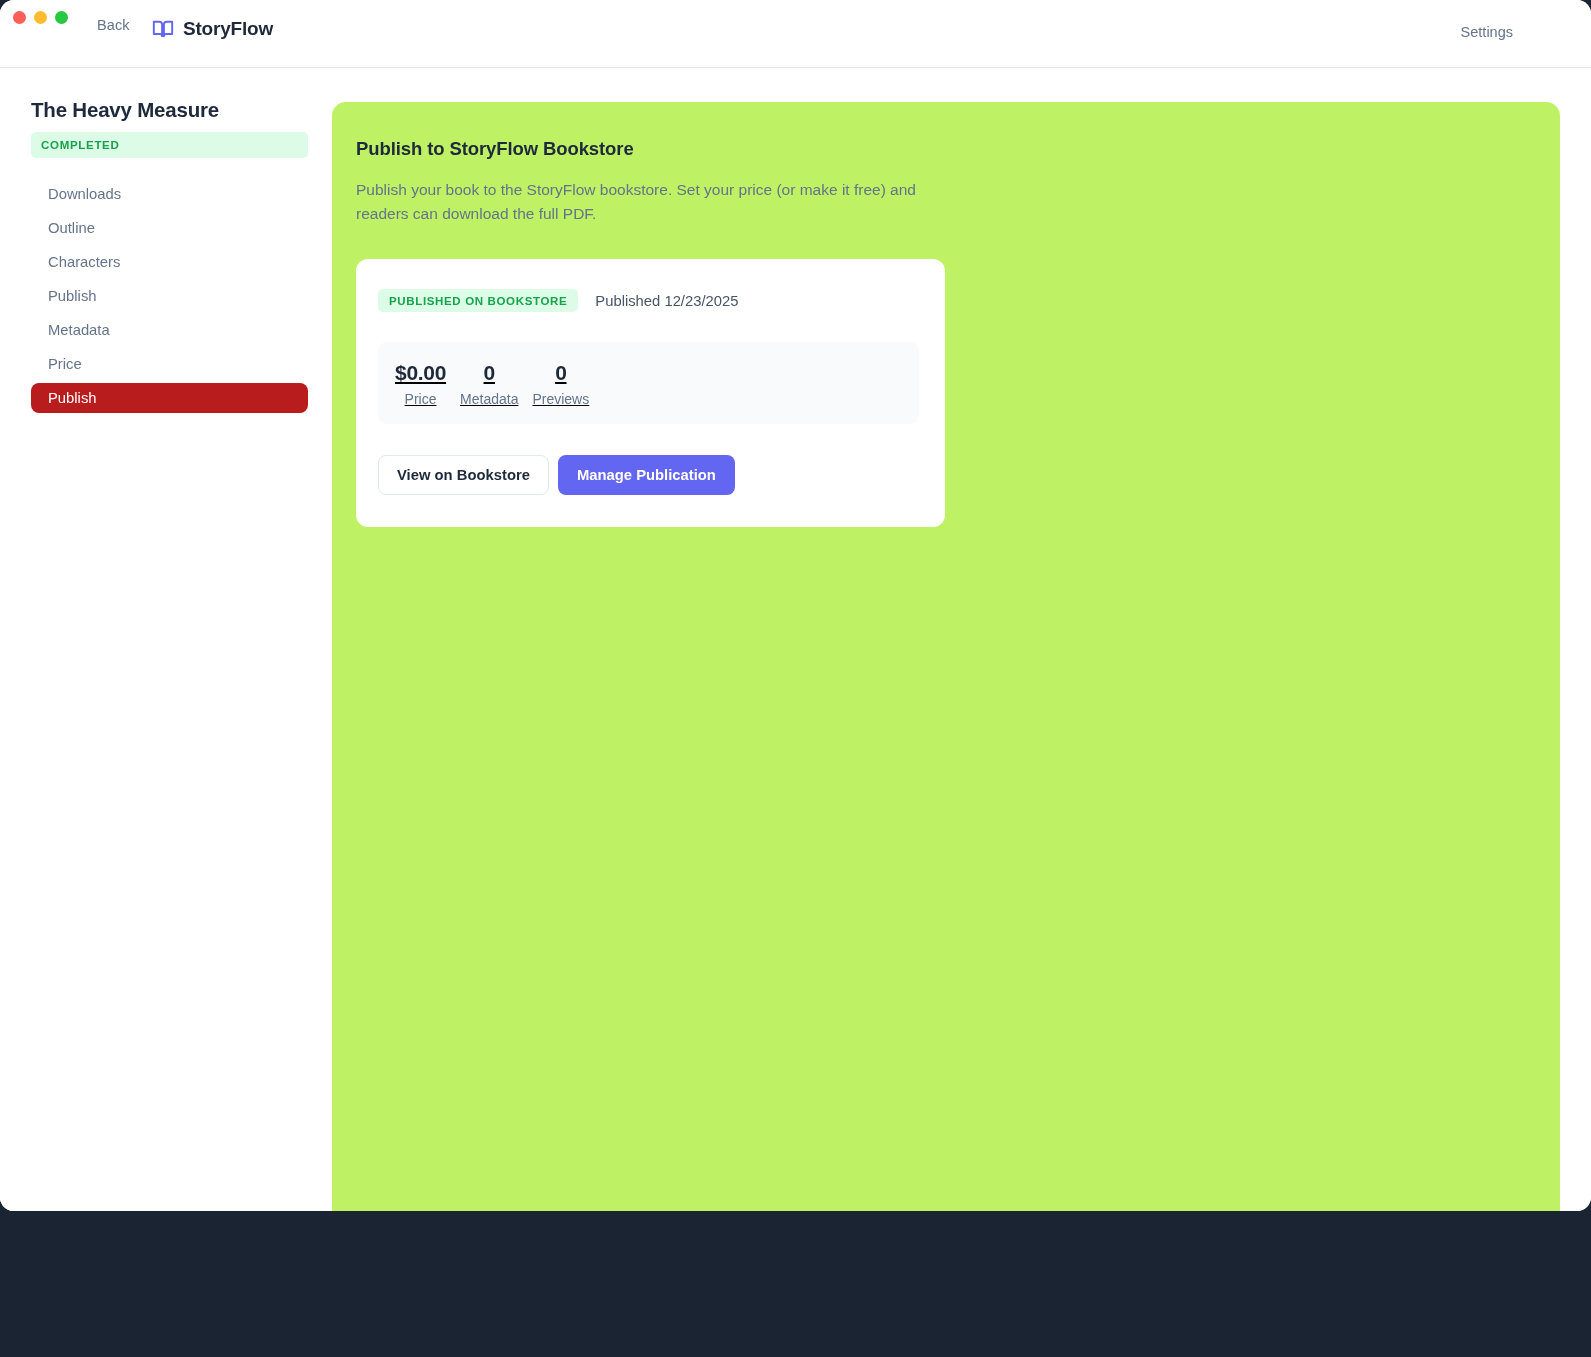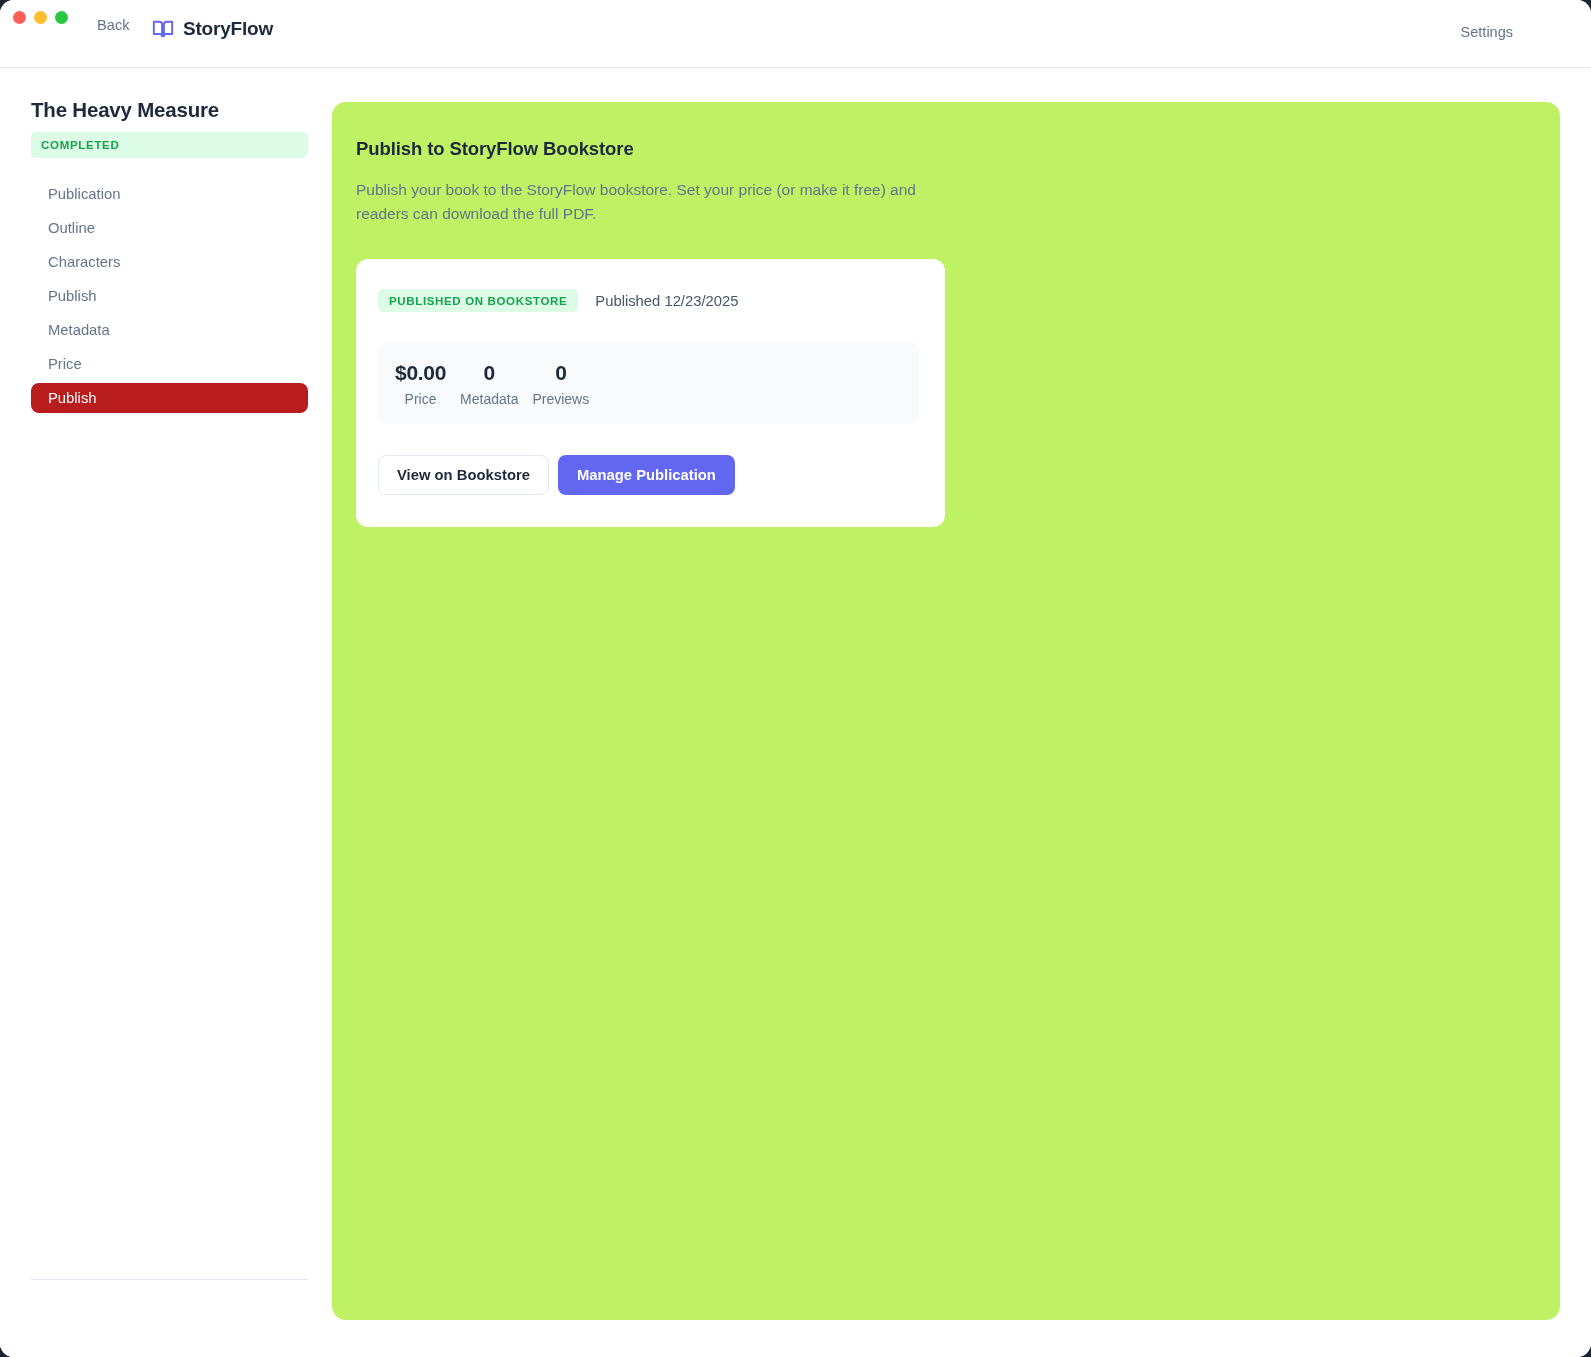--- a/index.html
+++ b/index.html
@@ -10,21 +10,21 @@
     overflow: hidden;
     background: #1b2433;
     font-family: "Liberation Sans", sans-serif;
     -webkit-font-smoothing: antialiased;
   }
 
   #window {
     position: absolute;
     left: 0; top: 0;
     width: 1591px;
-    height: 1357px;
+    height: 1211px;
     background: #ffffff;
     border-radius: 14px;
     overflow: hidden;
   }
 
   
   #titlebar {
     position: relative;
     height: 68px;
     background: #ffffff;
@@ -216,20 +216,21 @@
     height: 82px;
     display: flex;
     align-items: center;
     padding: 0 0 0 10px;
     margin-bottom: 31px;
   }
 
   .stat {
     text-align: center;
     padding: 0 7px;
+    text-decoration: underline;
   }
   .stat .stat-value {
     font-size: 21px;
     font-weight: bold;
     color: #1e293b;
     line-height: 1.3;
     letter-spacing: -0.3px;
   }
   .stat .stat-label {
     font-size: 14px;
@@ -292,21 +293,21 @@
     <div id="settings-link">Settings</div>
   </div>
 
   <div id="body-area">
 
     <div id="sidebar">
       <div id="book-title">The Heavy Measure</div>
       <div id="status-badge">COMPLETED</div>
 
       <ul id="nav-list">
-        <li class="nav-item">Publication</li>
+        <li class="nav-item">Downloads</li>
         <li class="nav-item">Outline</li>
         <li class="nav-item">Characters</li>
         <li class="nav-item">Publish</li>
         <li class="nav-item">Metadata</li>
         <li class="nav-item">Price</li>
         <li class="nav-item active">Publish</li>
       </ul>
 
       <div id="sidebar-divider"></div>
     </div>

